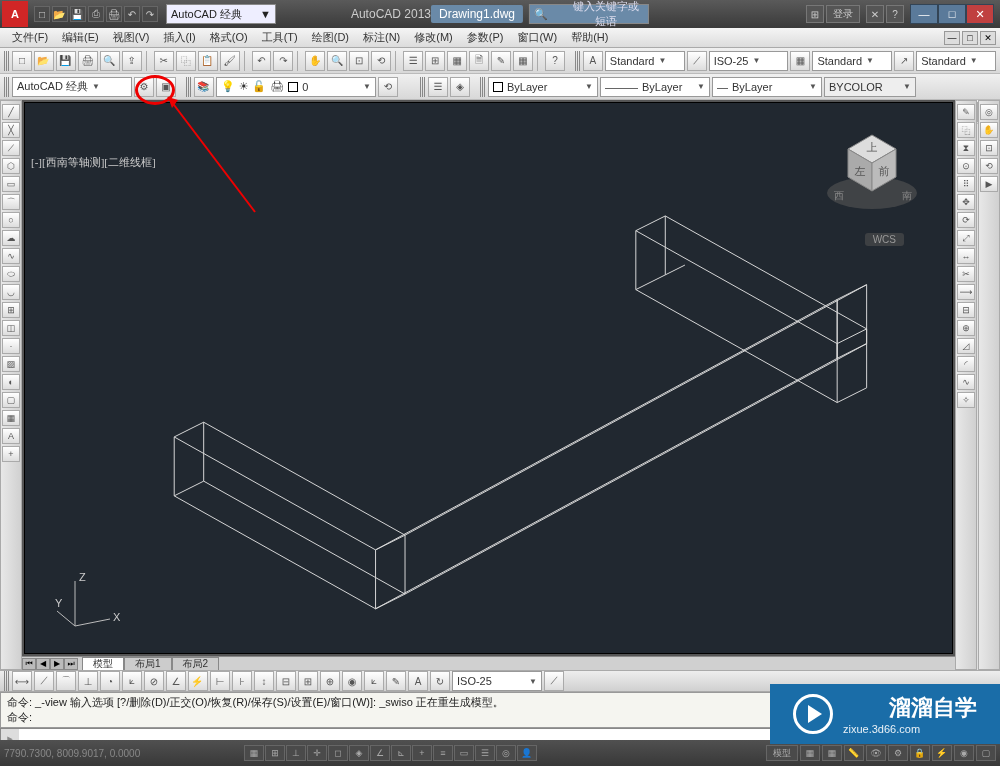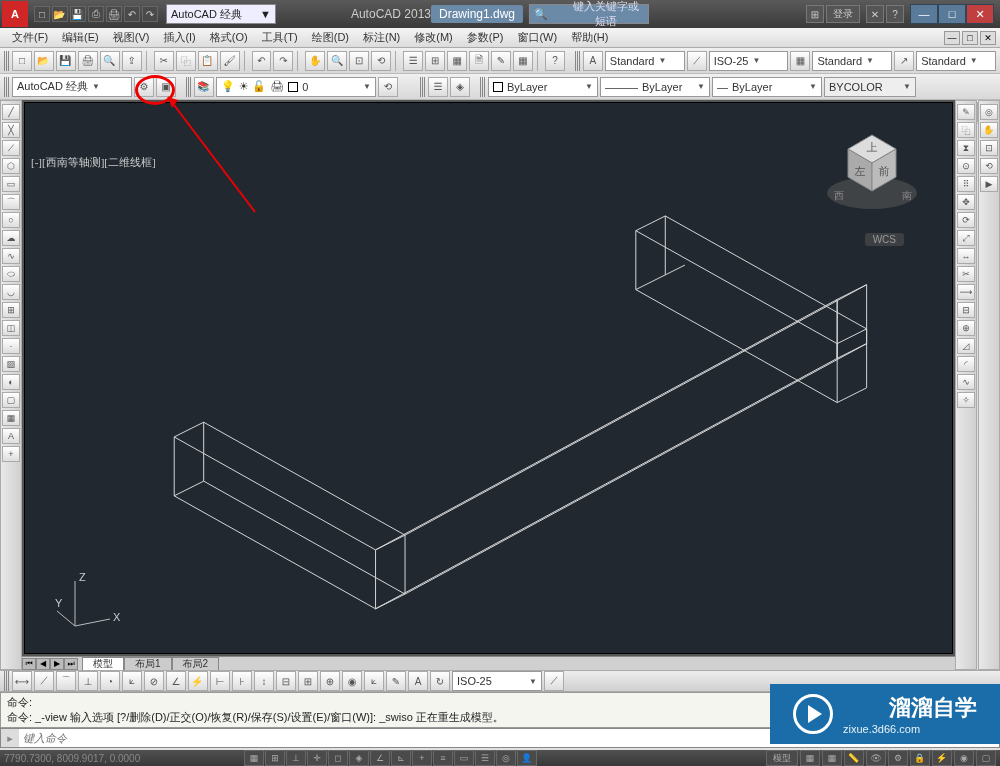--- a/index.html
+++ b/index.html
@@ -59,21 +59,21 @@
 
 
 .cmd-area { position:absolute; bottom:18px; left:0; right:0; height:78px; display:flex; flex-direction:column;}
 .dim-bar { height:22px; background:linear-gradient(#eee,#d0d0d0); display:flex; align-items:center; padding:0 4px; gap:2px; border-top:1px solid #aaa;border-bottom:1px solid #aaa;}
 .cmd-history { flex:1; background:#f5f5f0; border:1px solid #999; padding:2px 6px; font-family:"SimSun",monospace; font-size:11px; color:#222; overflow:hidden;}
 .cmd-line { height:20px; background:#fff; border:1px solid #888; display:flex; align-items:center;}
 .cmd-line .prompt{width:18px;height:18px;background:#ddd;display:flex;align-items:center;justify-content:center;color:#888;}
 .cmd-line input{flex:1;border:none;outline:none;padding:0 4px;font-size:11px;color:#888;font-style:italic;}
 
 
-.statusbar { position:absolute; bottom:0; left:0; right:0; height:16px; background:linear-gradient(#505050,#383838); display:flex; align-items:center; color:#ccc; font-size:10px; padding:0 4px;}
+.statusbar { position:absolute; bottom:0; left:0; right:0; height:26px; background:linear-gradient(#505050,#383838); display:flex; align-items:center; color:#ccc; font-size:10px; padding:0 4px;}
 .statusbar .coord{width:240px;color:#888;}
 .statusbar .sbtns{display:flex;gap:1px;}
 .statusbar .sb{width:20px;height:16px;background:#4a4a4a;border:1px solid #666;display:flex;align-items:center;justify-content:center;font-size:9px;color:#aaa;}
 .statusbar .right{margin-left:auto;display:flex;gap:2px;align-items:center;}
 
 
 .watermark { position:absolute; right:0; bottom:22px; width:230px; height:60px; background:#1a6da8; display:flex; align-items:center; justify-content:center; gap:10px; z-index:50;}
 .watermark .play{width:40px;height:40px;border:3px solid #fff;border-radius:50%;display:flex;align-items:center;justify-content:center;}
 .watermark .play::after{content:"";border-left:14px solid #fff;border-top:9px solid transparent;border-bottom:9px solid transparent;margin-left:4px;}
 .watermark .txt{color:#fff;}
@@ -446,26 +446,25 @@
     <div class="tbtn">✎</div>
     <div class="tbtn">A</div>
     <div class="tbtn">↻</div>
     <div class="tdrop" style="width:90px">
         <span>ISO-25</span>
         <span class="arrow" style="margin-left:auto">▼</span>
       </div>
     <div class="tbtn">⟋</div>
   </div>
   <div class="cmd-history">
+    <div>命令: _-view 输入选项 [?/删除(D)/正交(O)/恢复(R)/保存(S)/设置(E)/窗口(W)]: _swiso 正在重生成模型。</div>
     <div>命令:</div>
-    <div>命令: _-view 输入选项 [?/删除(D)/正交(O)/恢复(R)/保存(S)/设置(E)/窗口(W)]: _swiso 正在重生成模型。</div>
   </div>
   <div class="cmd-line">
     <div class="prompt">▸</div>
-    <input placeholder="键入命令" style="">
   </div>
 </div>
 
 <div class="statusbar">
   <div class="coord">7790.7300, 8009.9017, 0.0000</div>
   <div class="sbtns">
     <div class="sb">▦</div>
     <div class="sb">⊞</div>
     <div class="sb">⊥</div>
     <div class="sb">✛</div>

